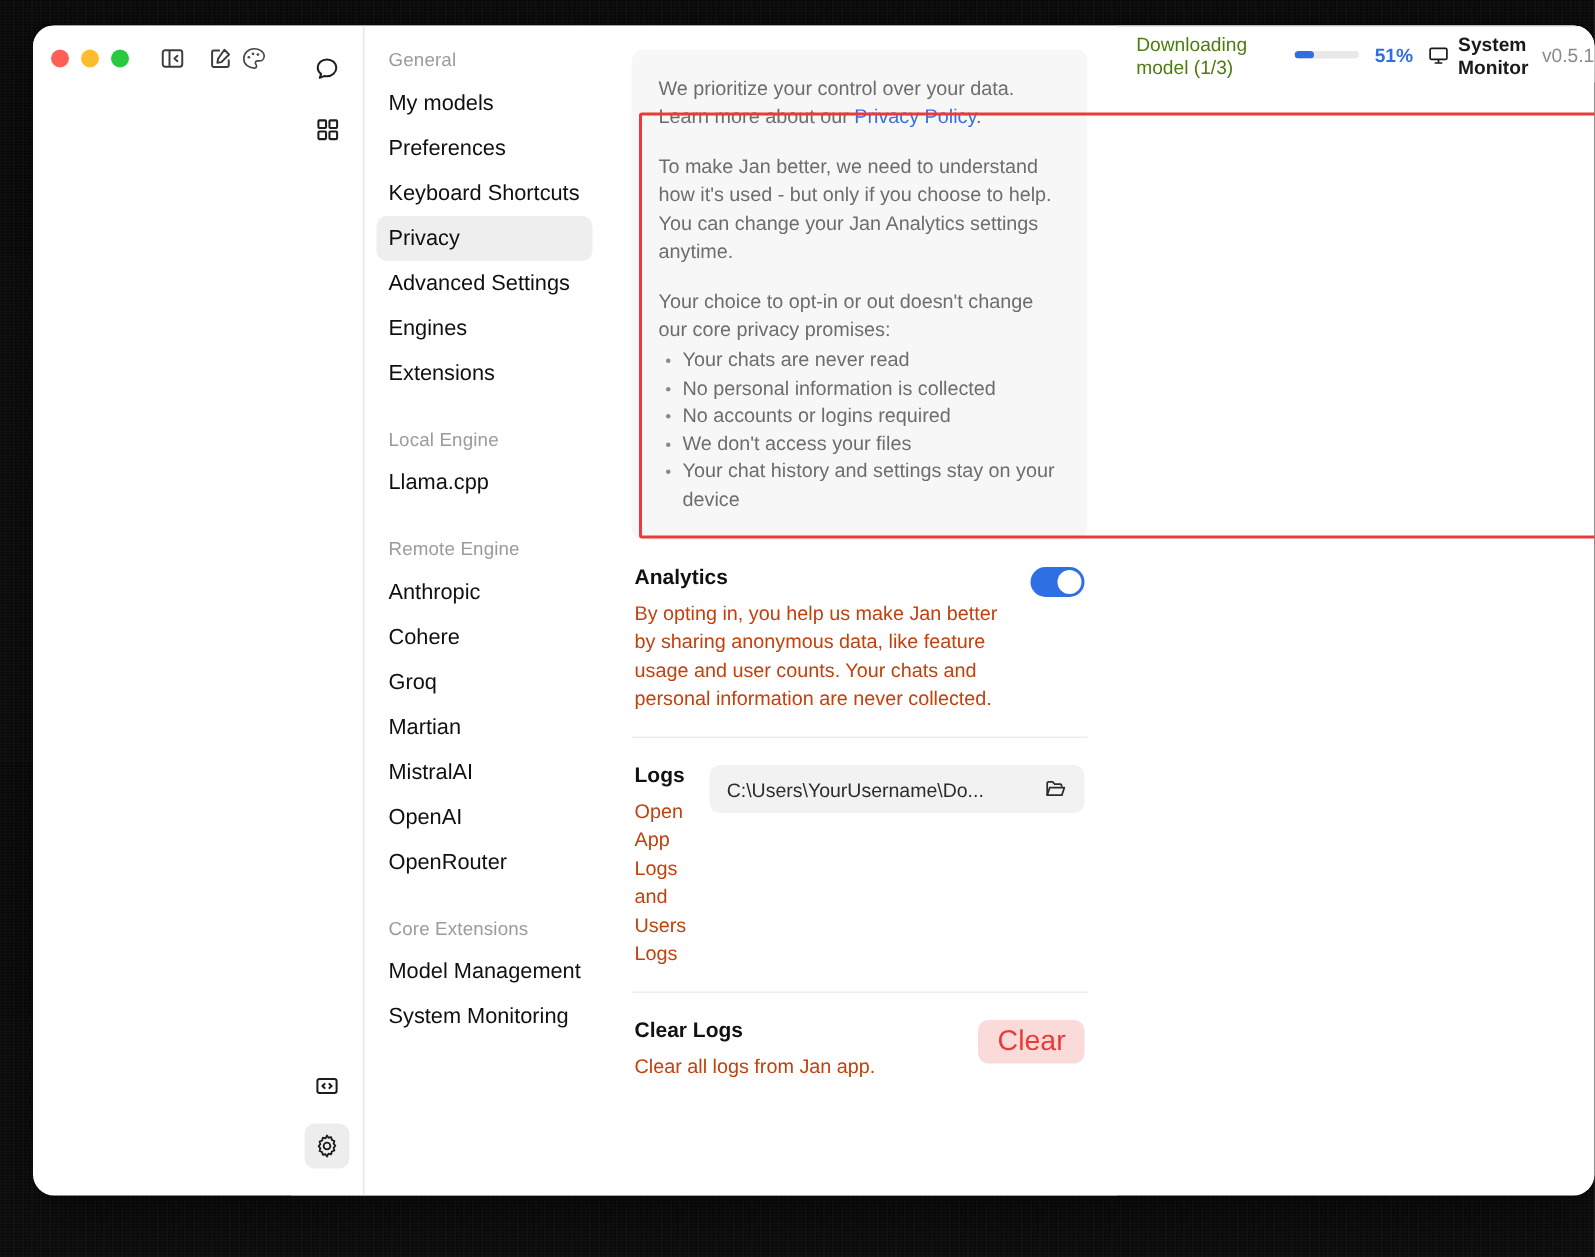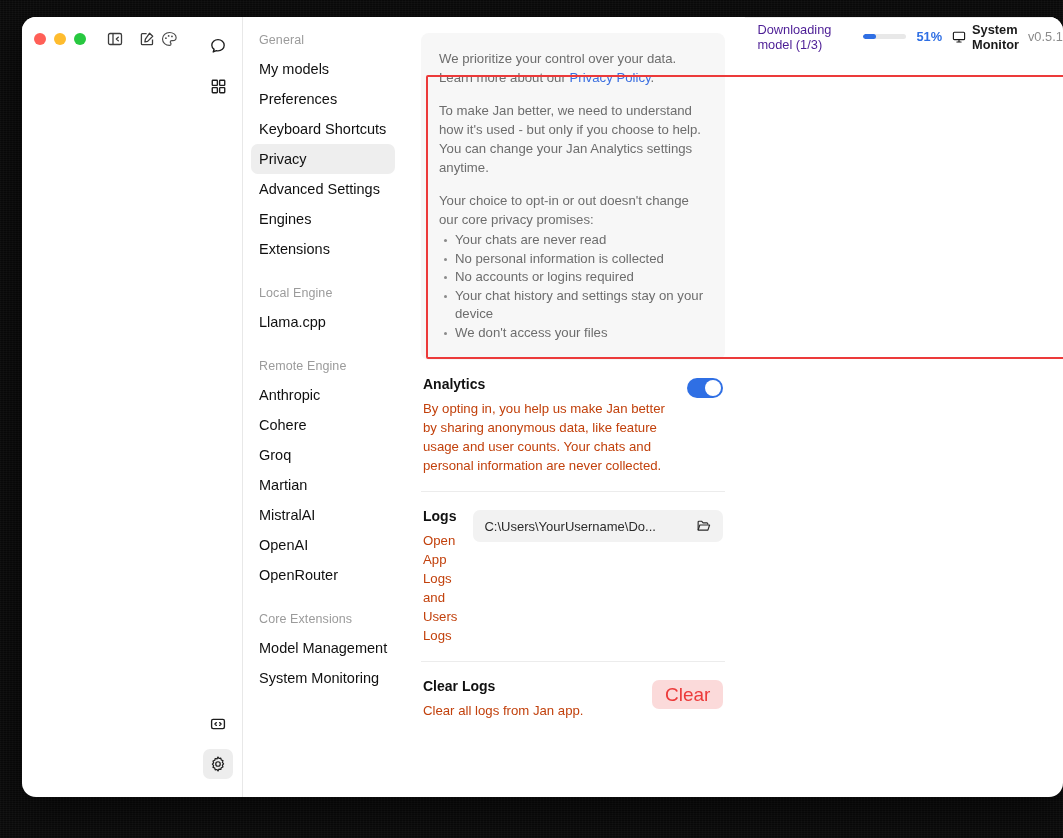--- a/index.html
+++ b/index.html
@@ -228,21 +228,21 @@
     height: 38px;
     flex: 0 0 38px;
     border-top: 1px solid #ececec;
     display: flex;
     align-items: center;
     padding: 0 16px 0 12px;
     background: #ffffff;
     gap: 10px;
   }
   .status-left { display: flex; align-items: center; gap: 10px; }
-  .status-text { font-size: 12.8px; color: #4c1d95; }
+  .status-text { font-size: 12.8px; color: #4d7c0f; }
   .progress-track {
     width: 65px; height: 5px;
     border-radius: 3px;
     background: #e8e8e8;
     overflow: hidden;
   }
   .progress-fill { height: 100%; background: #2f6fe4; border-radius: 3px; }
   .progress-pct { font-size: 12.8px; color: #2f6fe4; font-weight: bold; }
   .status-right { margin-left: auto; display: flex; align-items: center; gap: 9px; }
   .sys-monitor { display: flex; align-items: center; gap: 6px; font-size: 12.8px; color: #1a1a1a; font-weight: bold; justify-content: space-between; }
@@ -382,22 +382,22 @@
       <div class="main">
 
         <div class="privacy-card">
           <p><span>We prioritize your control over your data. Learn more about our </span><a href="#">Privacy Policy</a><span>.</span></p>
           <p>To make Jan better, we need to understand how it's used - but only if you choose to help. You can change your Jan Analytics settings anytime.</p>
           <p style="margin-bottom:2px;">Your choice to opt-in or out doesn't change our core privacy promises:</p>
           <ul class="promise-list">
             <li>Your chats are never read</li>
             <li>No personal information is collected</li>
             <li>No accounts or logins required</li>
+            <li>We don't access your files</li>
             <li>Your chat history and settings stay on your device</li>
-            <li>We don't access your files</li>
           </ul>
         </div>
 
         <div class="row">
           <div class="row-text">
             <div class="row-title">Analytics</div>
             <div class="row-desc">By opting in, you help us make Jan better by sharing anonymous data, like feature usage and user counts. Your chats and personal information are never collected.</div>
           </div>
           <div class="row-ctl">
             <div class="toggle" style="background: rgb(47, 111, 228);">

